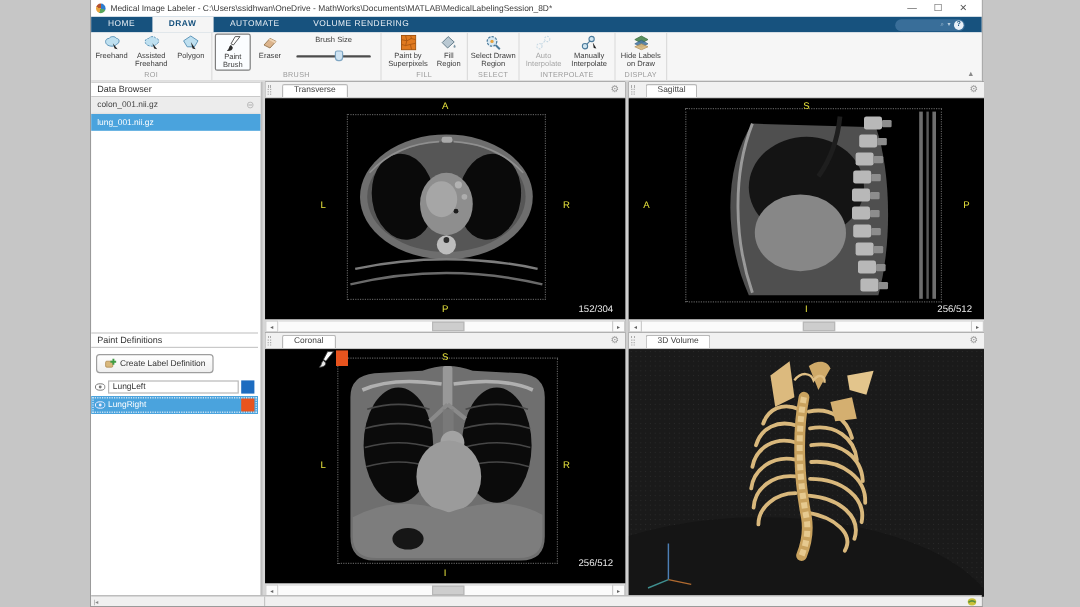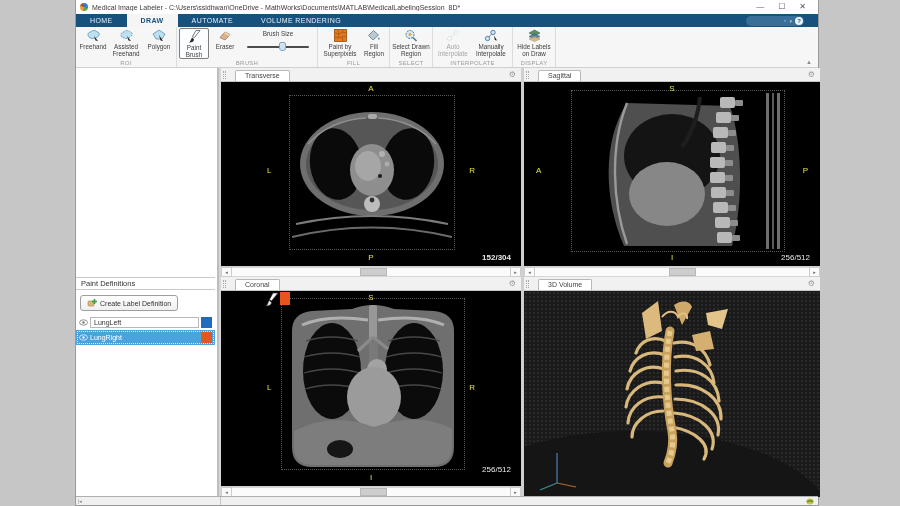--- a/index.html
+++ b/index.html
@@ -287,20 +287,30 @@
       </div>
       <div class="rgroup-label">DISPLAY</div>
     </div>
 
     <span class="collapse-arrow">▲</span>
   </div>
 
   <div class="main">
 
     <div class="left-panel">
+      <div>
+        <div class="panel-header">Data Browser</div>
+        <div class="db-item">
+          <span>colon_001.nii.gz</span>
+          <span class="remove-circle">⊖</span>
+        </div>
+        <div class="db-item selected">
+          <span>lung_001.nii.gz</span>
+        </div>
+      </div>
 
       <div class="label-defs">
         <div class="panel-header">Paint Definitions</div>
         <div>
           <span class="create-btn">
             <svg width="10" height="10" viewBox="0 0 10 10">
                 <rect x="1" y="3" width="6" height="5" rx="1" fill="#d9b87c" stroke="#a8854a" stroke-width="0.6"></rect>
                 <line x1="7.5" y1="1" x2="7.5" y2="6" stroke="#3f9c43" stroke-width="1.6"></line>
                 <line x1="5" y1="3.5" x2="10" y2="3.5" stroke="#3f9c43" stroke-width="1.6"></line>
               </svg>
@@ -356,21 +366,21 @@
               <path d="M18,48 Q40,24 76,22" stroke="#8f8f8f" stroke-width="1.4" fill="none"></path>
               <path d="M146,48 Q124,24 88,22" stroke="#8f8f8f" stroke-width="1.4" fill="none"></path>
               <path d="M6,128 Q82,112 158,128" stroke="#7c7c7c" stroke-width="2" fill="none"></path>
               <path d="M2,141 Q82,122 162,141" stroke="#6a6a6a" stroke-width="2" fill="none"></path>
             </svg>
           </div>
           <span class="orient" style="left:50%; top:2px; transform:translateX(-50%);">A</span>
           <span class="orient" style="left:46px; top:84px;">L</span>
           <span class="orient" style="right:46px; top:84px;">R</span>
           <span class="orient" style="left:50%; bottom:4px; transform:translateX(-50%);">P</span>
-          <span class="slice-num" style="right:10px; bottom:4px;font-weight:bold;">152/304</span>
+          <span class="slice-num" style="right:10px; bottom:4px;">152/304</span>
         </div>
         <div class="hscroll">
           <span class="sb-arrow">◂</span>
           <span class="sb-track">
               <span class="sb-thumb"></span>
             </span>
           <span class="sb-arrow">▸</span>
         </div>
       </div>
 

